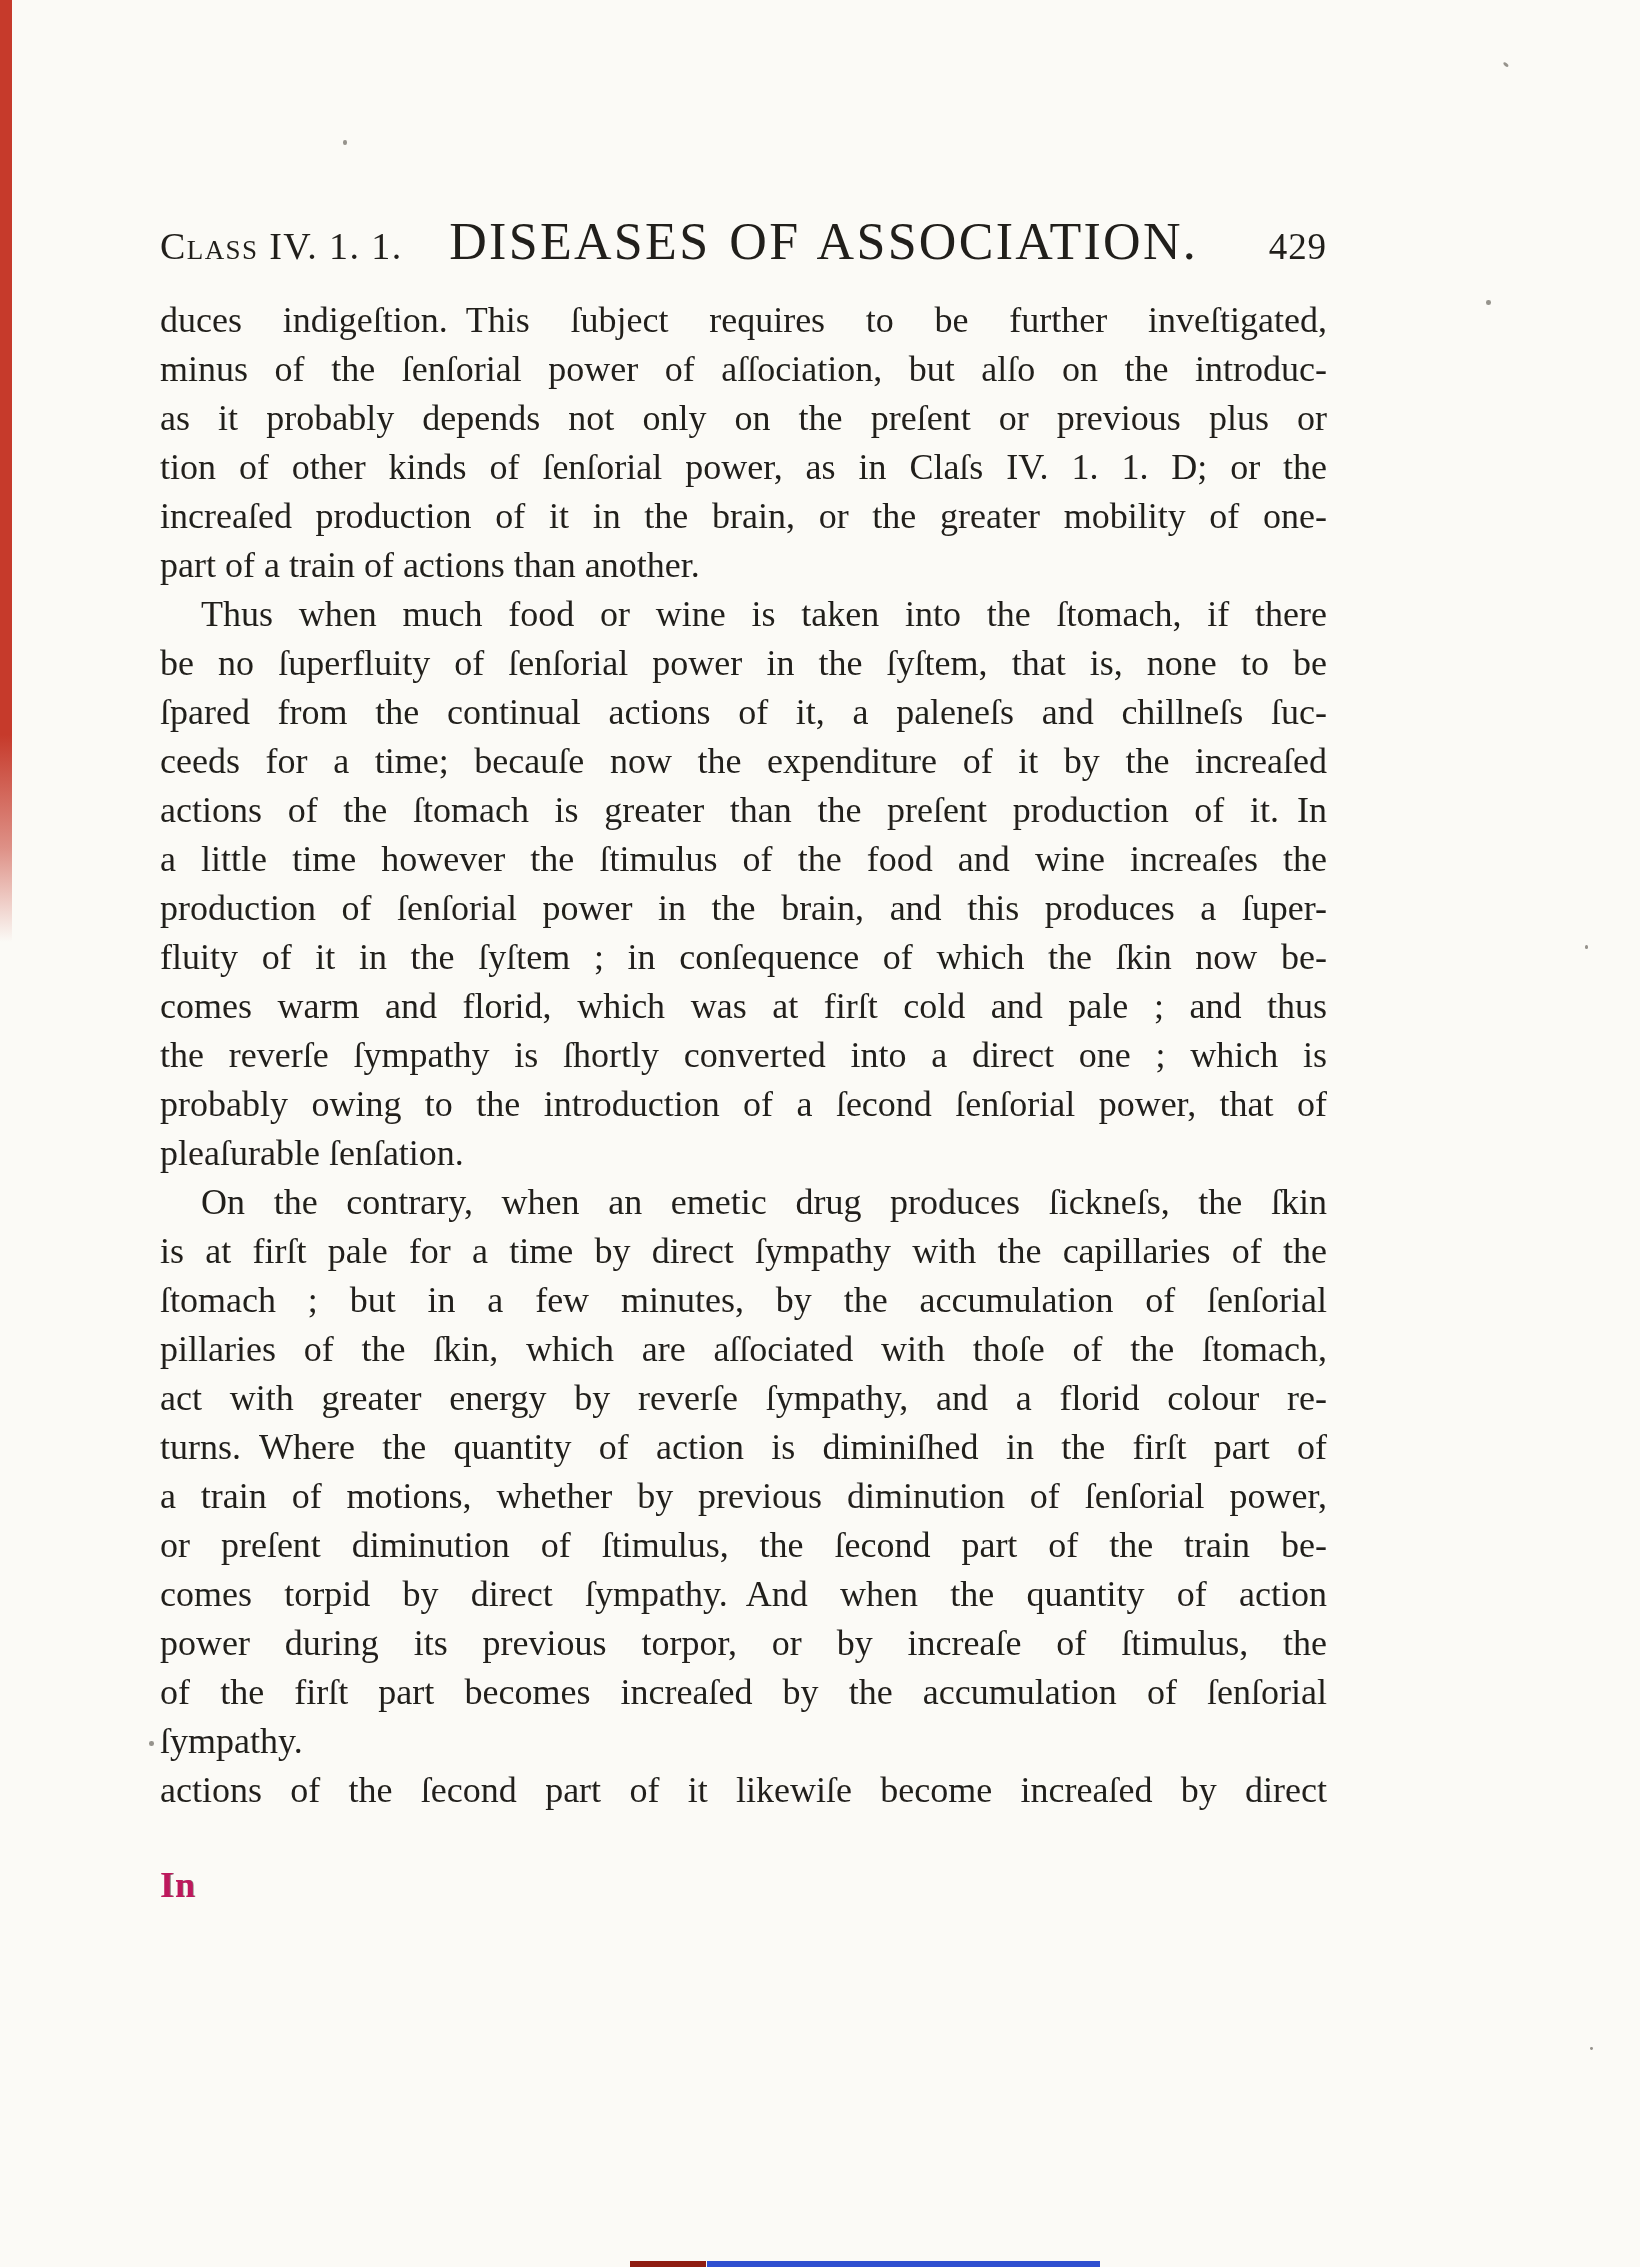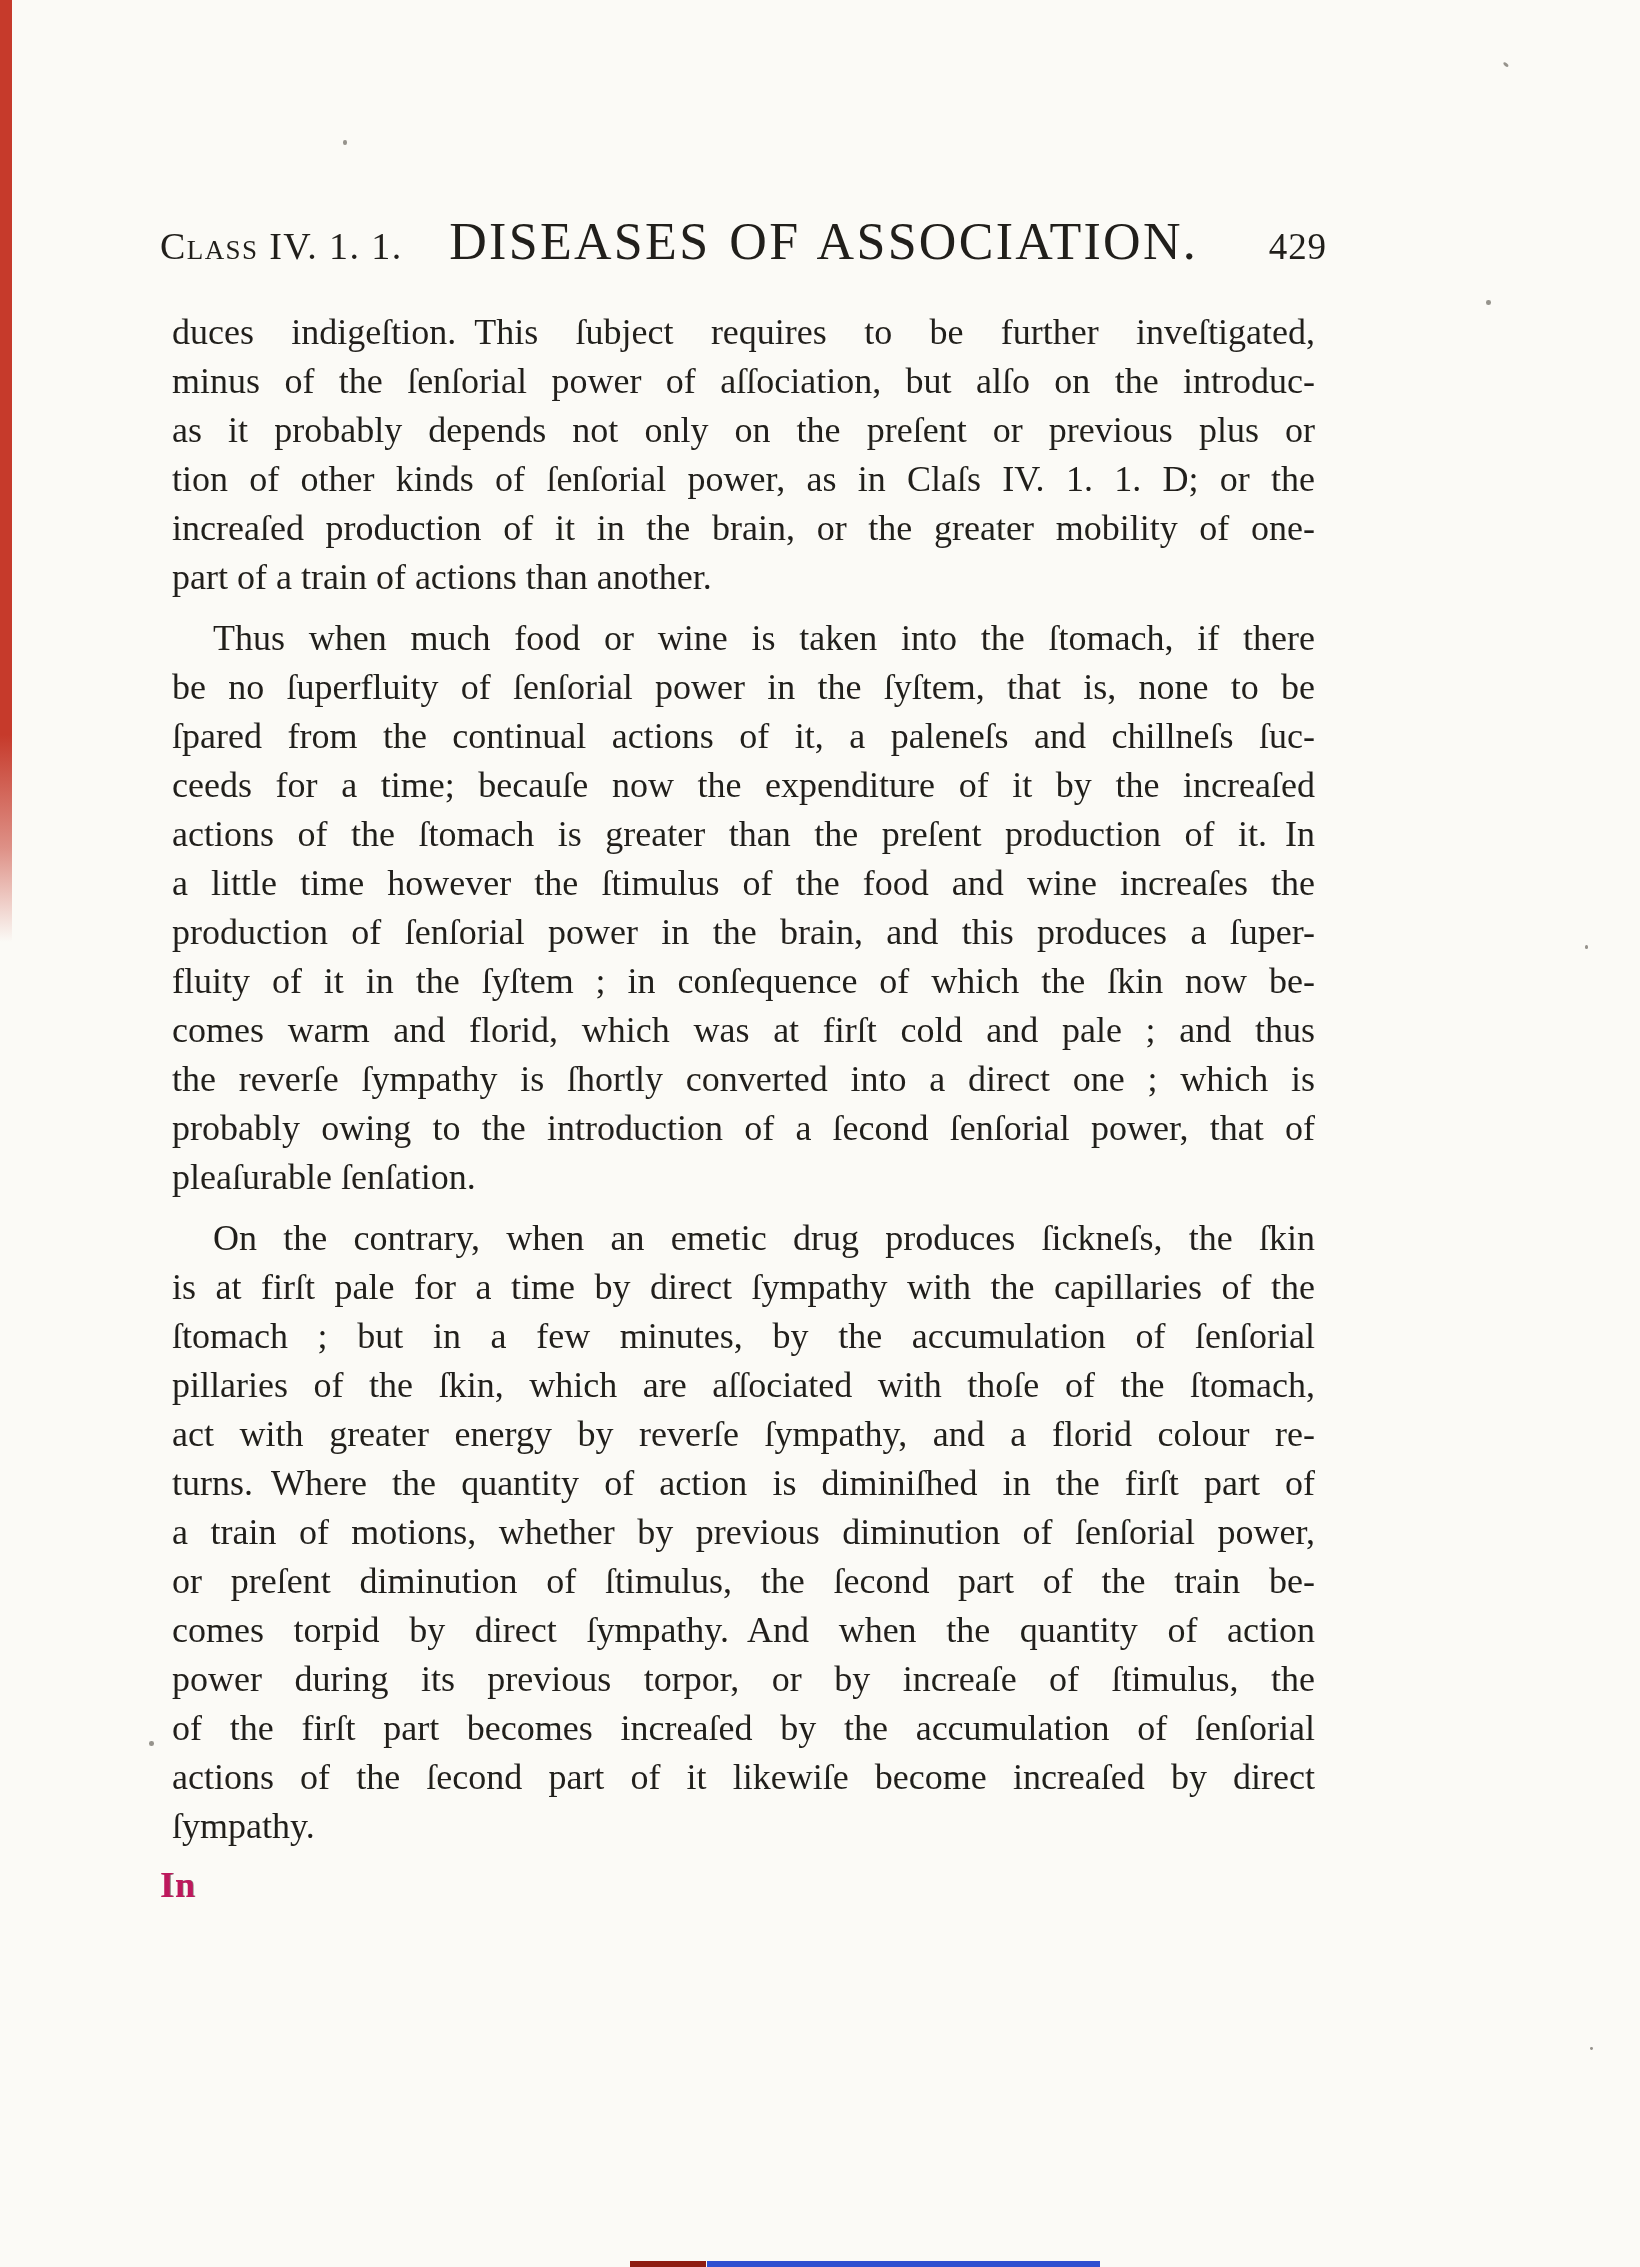--- a/index.html
+++ b/index.html
@@ -88,21 +88,21 @@
   }
 
   
   .text-block {
     position: absolute;
     left: 160px; top: 296px;
     width: 1167px;
     font-size: 36px;
     line-height: 49px;
   }
-  .paragraph { margin: 12px; }
+  .paragraph { margin: 0; }
   .line {
     text-align: justify;
     text-align-last: justify;
     white-space: normal;
   }
   .line.last { text-align-last: left; }
   .line.indent { text-indent: 41px; }
 
   .catchword {
     position: absolute;
@@ -165,21 +165,21 @@
         <div class="line">is at firſt pale for a time by direct ſympathy with the capillaries of the</div>
         <div class="line">ſtomach ; but in a few minutes, by the accumulation of ſenſorial</div>
         <div class="line">pillaries of the ſkin, which are aſſociated with thoſe of the ſtomach,</div>
         <div class="line">act with greater energy by reverſe ſympathy, and a florid colour re-</div>
         <div class="line">turns. Where the quantity of action is diminiſhed in the firſt part of</div>
         <div class="line">a train of motions, whether by previous diminution of ſenſorial power,</div>
         <div class="line">or preſent diminution of ſtimulus, the ſecond part of the train be-</div>
         <div class="line">comes torpid by direct ſympathy. And when the quantity of action</div>
         <div class="line">power during its previous torpor, or by increaſe of ſtimulus, the</div>
         <div class="line">of the firſt part becomes increaſed by the accumulation of ſenſorial</div>
+        <div class="line last">ſympathy.</div>
         <div class="line">actions of the ſecond part of it likewiſe become increaſed by direct</div>
-        <div class="line last">ſympathy.</div>
       </div>
     </div>
 
   <div class="catchword">In</div>
 
 </div>
 
 
 </body></html>

